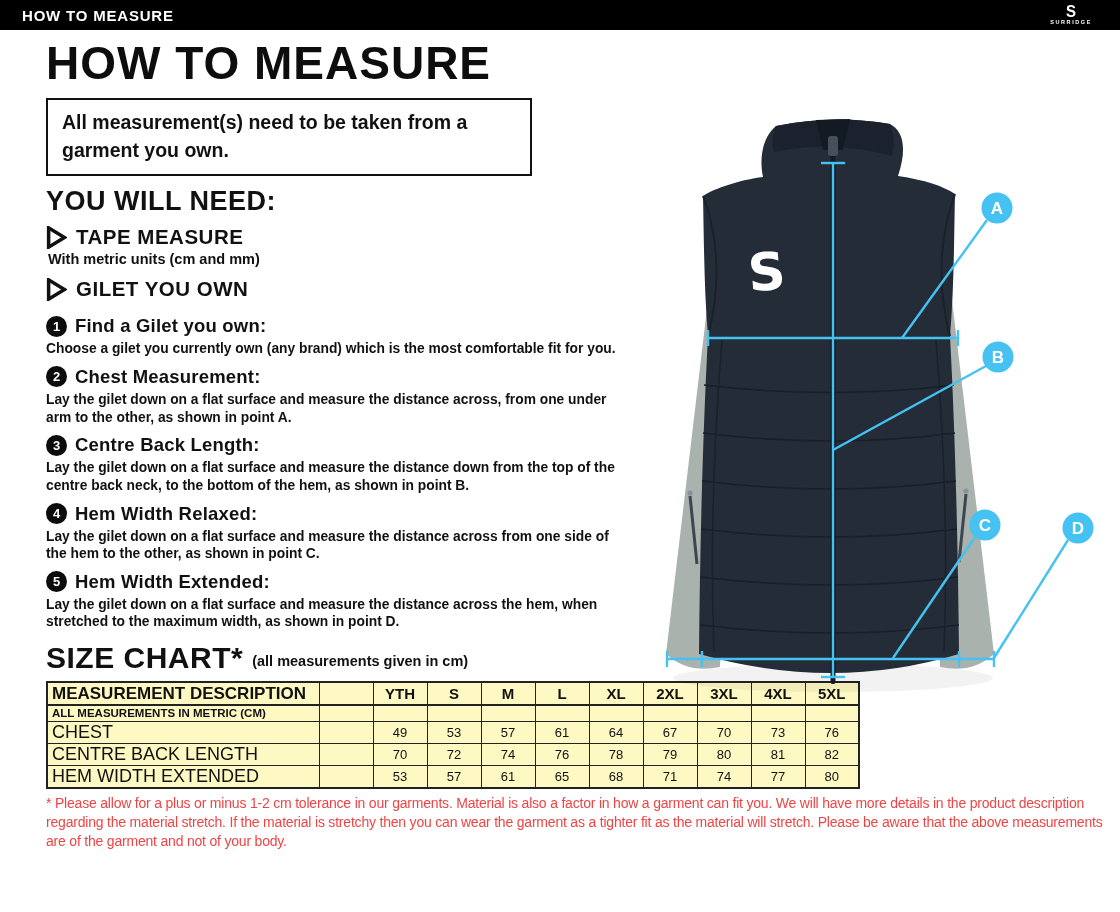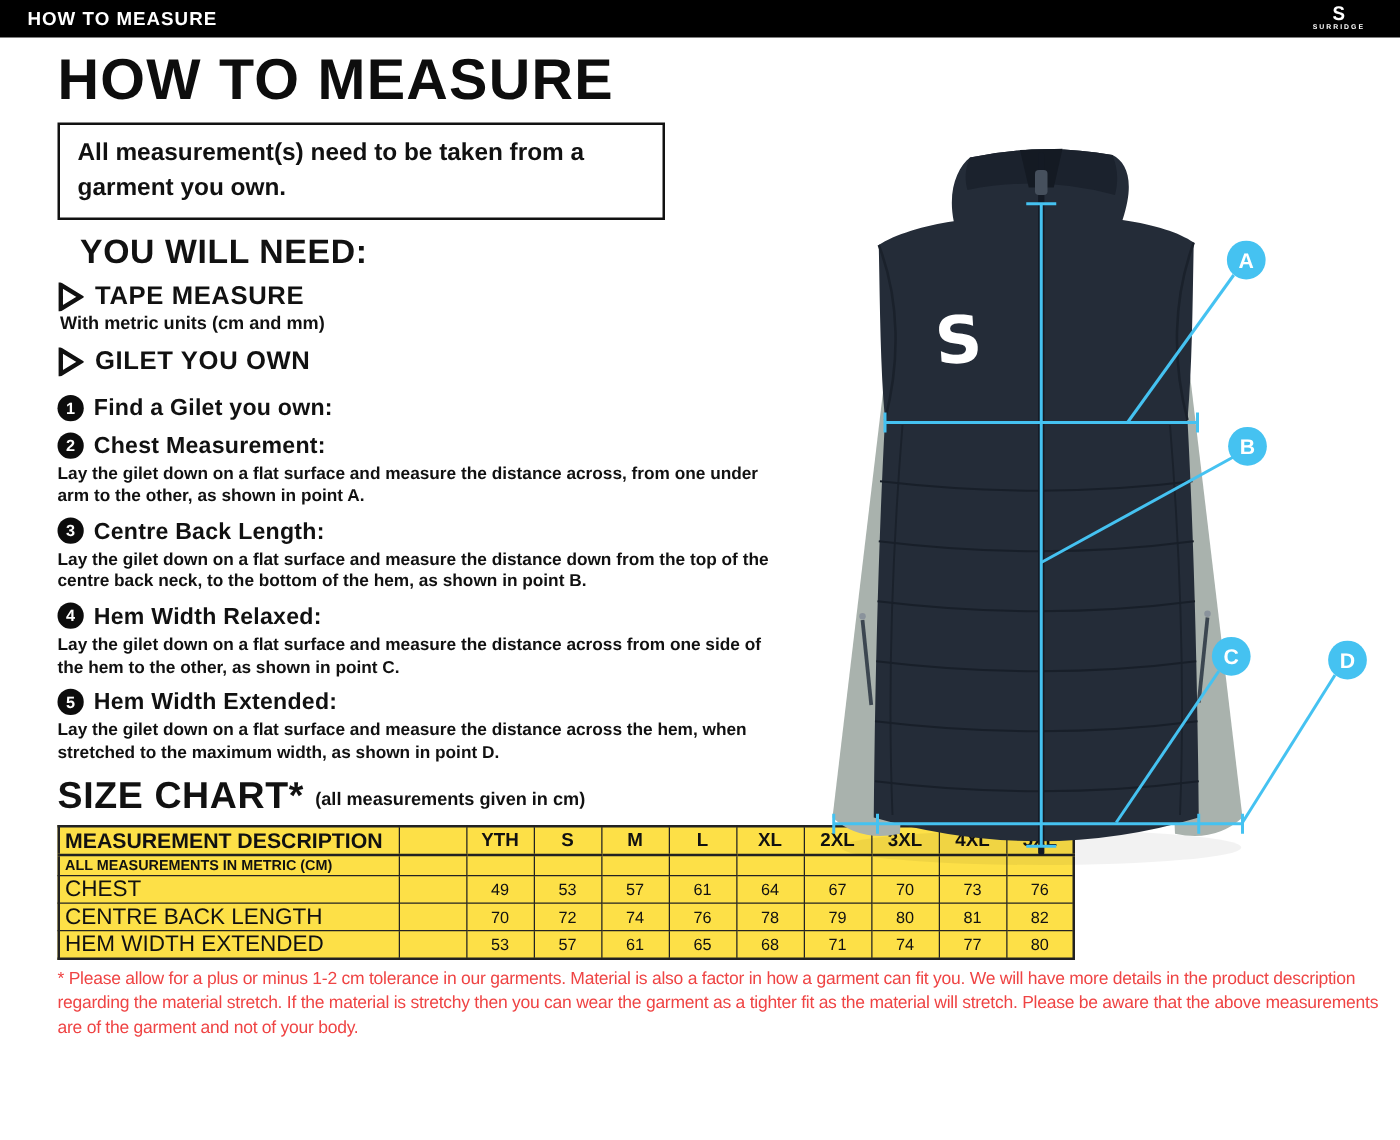--- a/index.html
+++ b/index.html
@@ -23,21 +23,21 @@
   
   .main { position:relative; padding-left:46px; }
   h1.page-title {
     margin-top:10px; font-size:46px; font-weight:900; letter-spacing:1px;
     line-height:1.0; color:#0d0d0d;
   }
   .notice-box {
     margin-top:12px; width:486px; border:2.5px solid #111;
     padding:9px 14px 10px 14px; font-size:19.5px; font-weight:800; line-height:1.42;
   }
-  h2.need-heading { margin-top:10px; font-size:27px; font-weight:900; letter-spacing:.5px;margin-left:18px; }
+  h2.need-heading { margin-top:10px; font-size:27px; font-weight:900; letter-spacing:.5px; }
 
   .need-item { margin-top:8px; }
   .need-name-row { display:flex; align-items:center; gap:9px; }
   .need-name { font-size:20.5px; font-weight:900; letter-spacing:.5px; }
   .need-desc { font-size:14.5px; font-weight:700; line-height:1.3; width:562px; margin-top:1px; padding-left:2px; }
   .tri-icon { width:21px; height:23px; flex:0 0 auto; }
 
   .steps { margin-top:14px; }
   .step { margin-bottom:8px; }
   .step-title-row { display:flex; align-items:center; gap:8px; margin-bottom:3px; }
@@ -49,21 +49,21 @@
   .step-title { font-size:18.5px; font-weight:700; letter-spacing:.2px; }
   .step-desc { font-size:13.8px; font-weight:700; line-height:1.28; width:578px; }
 
   
   .sizechart-heading-row { margin-top:10px; display:flex; align-items:baseline; gap:9px; }
   .sizechart-title { font-size:30px; font-weight:900; letter-spacing:.5px; }
   .sizechart-sub { font-size:14.5px; font-weight:800; position:relative; top:-2px; }
 
   table.sizes {
     margin-top:6px; border-collapse:collapse; table-layout:fixed;
-    width:812px; border:2.5px solid #222; background:#fde047;
+    width:812px; border:2.5px solid #222; background:#fef9c3;
   }
   table.sizes td, table.sizes th { border:1.5px solid #222; padding:0 4px; height:16px; }
   table.sizes th { height:23px; border-bottom:2px solid #222; }
   .col-desc  { width:272px; }
   .col-empty { width:54px; }
   .col-size  { width:54px; }
   th.desc-h { text-align:left; font-size:17px; font-weight:800; padding-left:6px;
               font-family:"Liberation Sans", sans-serif; }
   th.size-h { text-align:center; font-size:15px; font-weight:800; }
   td.metric-label { font-size:11.5px; font-weight:700; text-align:left; padding-left:5px; height:15px; }
@@ -115,20 +115,21 @@
       <span class="need-name">GILET YOU OWN</span>
     </div>
   </div>
 
   <div class="steps">
     <div class="step">
       <div class="step-title-row">
         <span class="step-num">1</span>
         <span class="step-title">Find a Gilet you own:</span>
       </div>
+      <div class="step-desc">Choose a gilet you currently own  (any brand) which is the most comfortable fit for you.</div>
     </div>
     <div class="step">
       <div class="step-title-row">
         <span class="step-num">2</span>
         <span class="step-title">Chest Measurement:</span>
       </div>
       <div class="step-desc">Lay the gilet down on a flat surface and measure the distance across, from one under arm to the other, as shown in point A.</div>
     </div>
     <div class="step">
       <div class="step-title-row">

